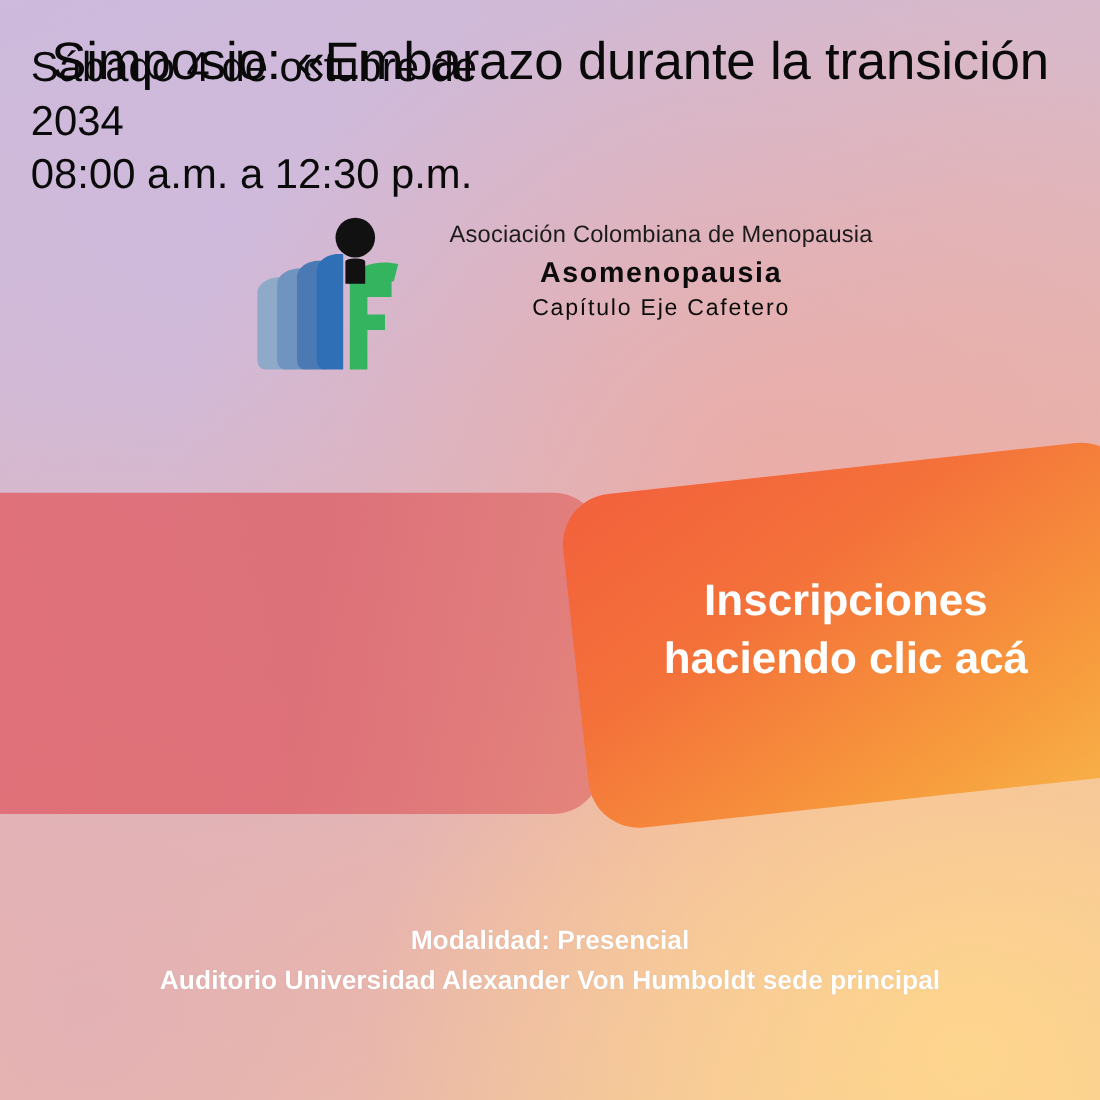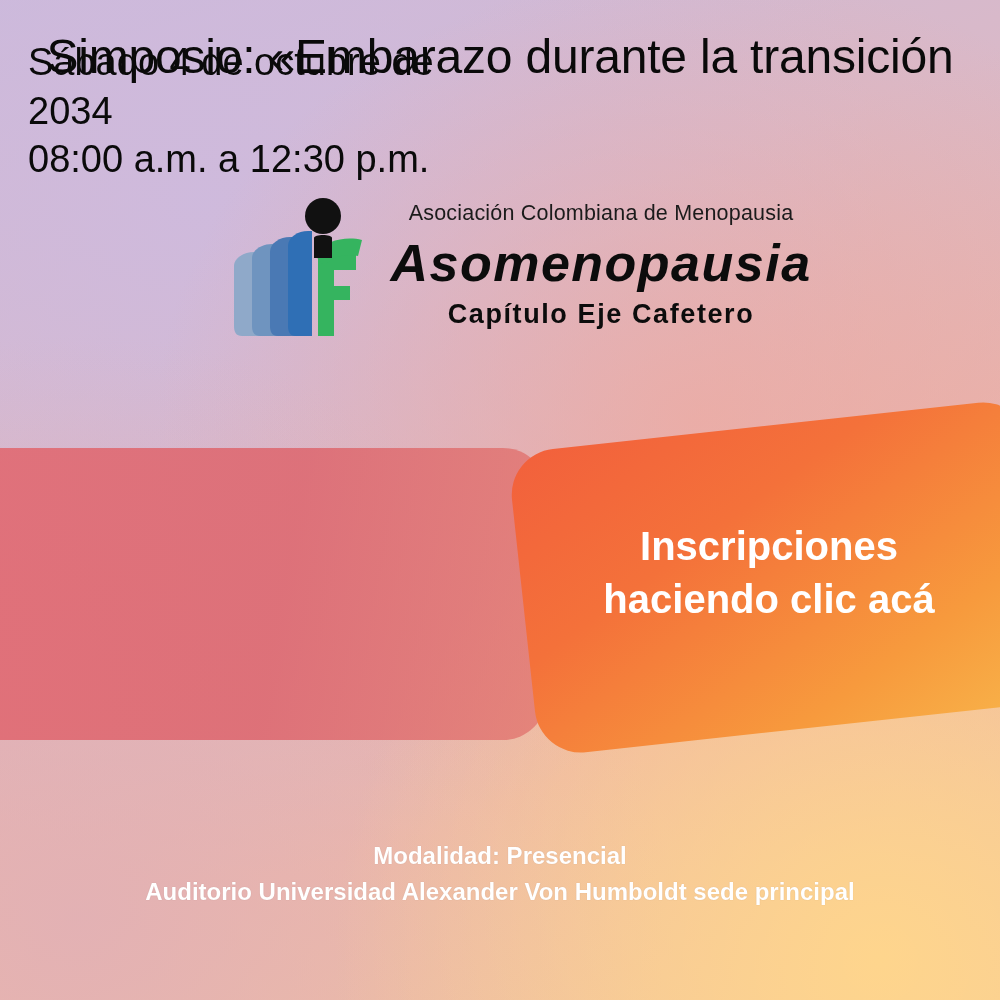--- a/index.html
+++ b/index.html
@@ -62,31 +62,30 @@
     width: 470px;
     text-align: center;
   }
   .logo-line1 {
     font-size: 21.5px;
     color: #1b1b1b;
     letter-spacing: 0.2px;
     line-height: 1.1;
   }
   .logo-line2 {
-    font-size: 52px;
+    font-size: 26px;
     font-weight: bold;
     color: #0c0c0c;
     letter-spacing: 1.5px;
     line-height: 1.2;
     margin-top: 6px;
-    font-style: italic;
   }
   .logo-line3 {
-    font-size: 27px;
-    font-weight: bold;
+    font-size: 21px;
+    font-weight: normal;
     color: #0c0c0c;
     letter-spacing: 1.6px;
     line-height: 1.2;
     margin-top: 4px;
   }
 
   
   .date-panel {
     position: absolute;
     left: 0;

